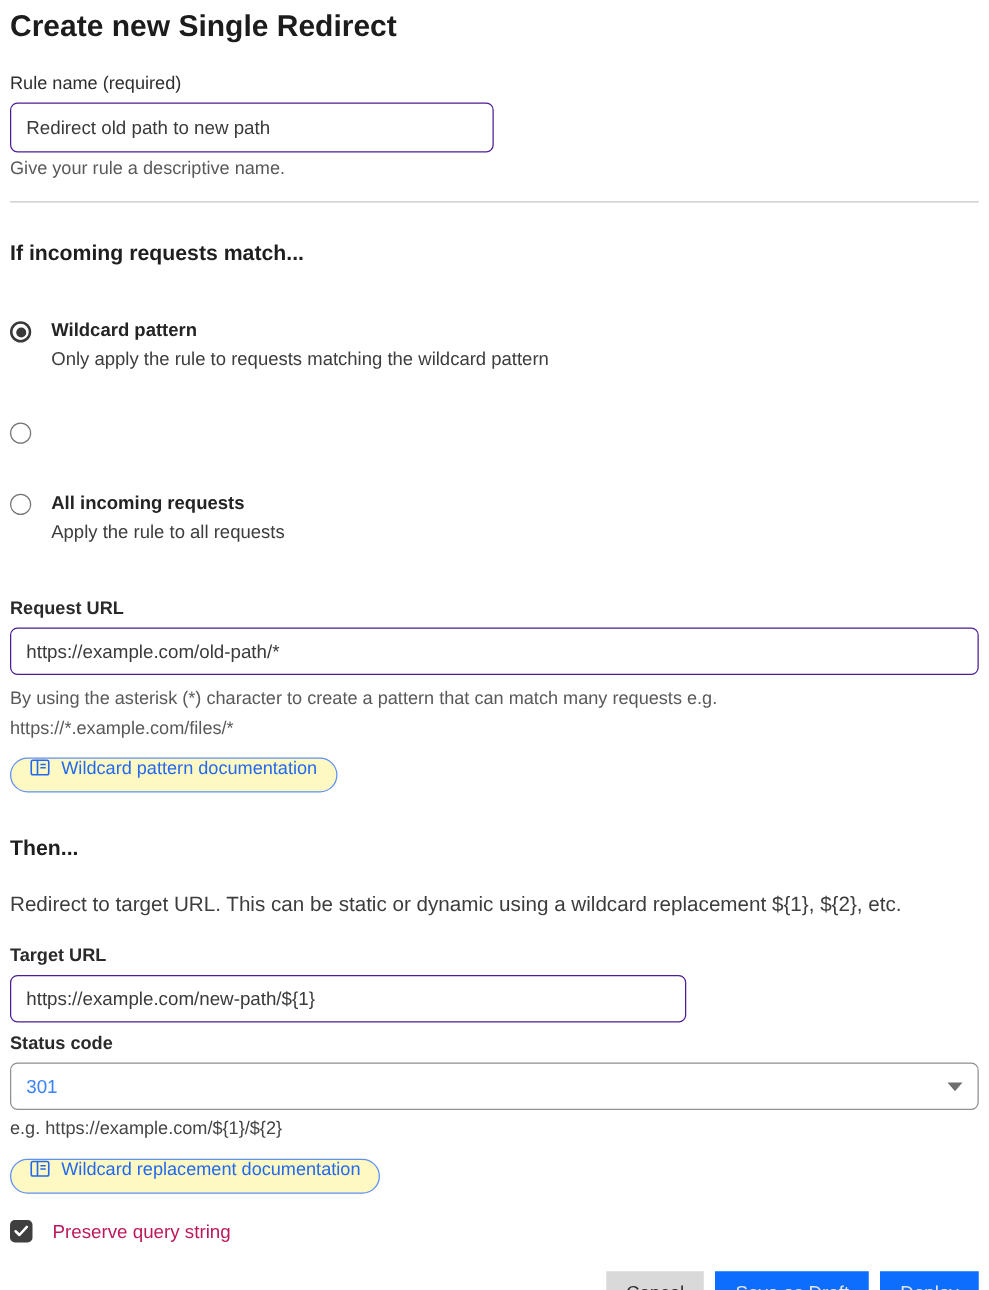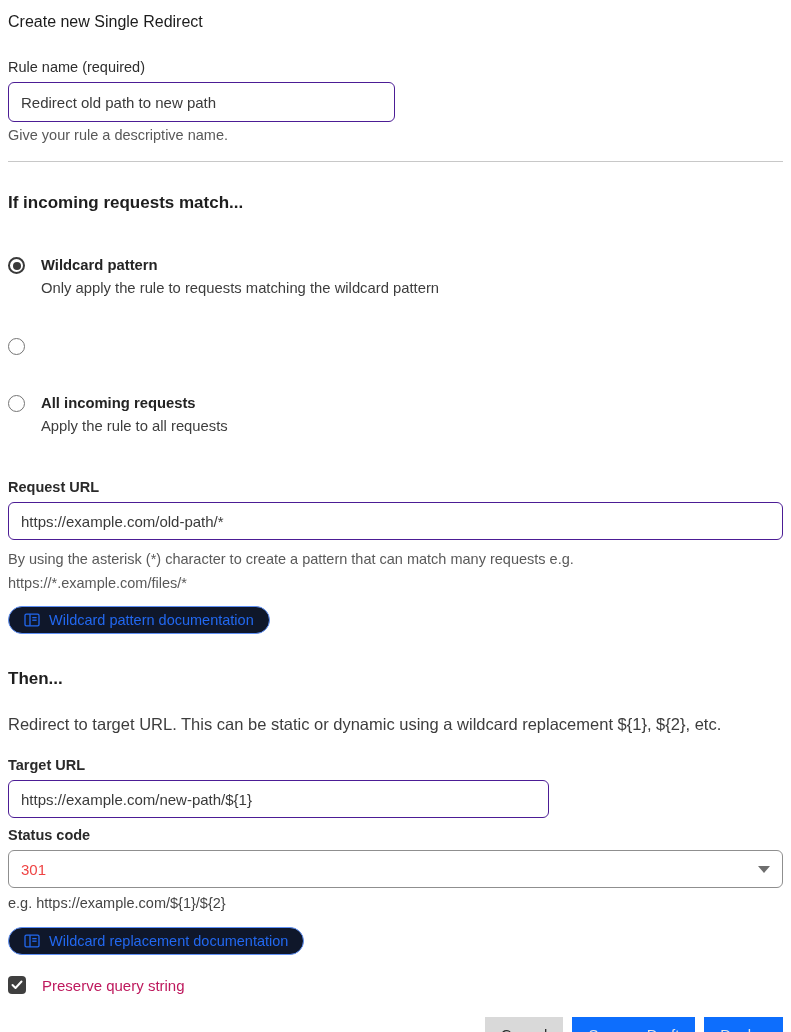--- a/index.html
+++ b/index.html
@@ -4,21 +4,21 @@
 <style>
   * { box-sizing: border-box; margin: 0; padding: 0; }
   html, body { background: #ffffff; }
   body {
     width: 791px; height: 1032px;
     font-family: "Liberation Sans", "DejaVu Sans", sans-serif;
     color: #222222;
     padding: 8px 8px 0 8px;
     overflow: hidden;
   }
-  h1 { font-size: 16px; line-height: 24px; font-weight: 400; color: #1c1c1c; margin-top: 2px; }
+  h1 { font-size: 24px; line-height: 24px; font-weight: 700; color: #1c1c1c; margin-top: 2px; }
   .field-label { font-size: 14.5px; color: #2e2e2e; }
   .field-label.semibold { font-weight: 700; color: #2a2a2a; }
   .helper { font-size: 14.5px; color: #595959; }
   .text-input {
     display: flex; align-items: center;
     height: 40px; border: 1px solid #4c1d95; border-radius: 6px;
     background: #ffffff; padding: 0 12px;
     font-size: 15px; color: #3a3a3a; width: 100%;
     font-family: "Liberation Sans", "DejaVu Sans", sans-serif;
   }
@@ -39,36 +39,36 @@
     width: 8px; height: 8px; border-radius: 50%; background: #3a3a3a;
     transform: translate(-50%, -50%);
   }
   .radio-label { font-size: 14.8px; font-weight: 700; color: #242424; line-height: 19px; }
   .radio-desc { font-size: 14.8px; color: #3d3d3d; margin-top: 4px; line-height: 19px; }
   .request-url-label { margin-top: 43px; }
   .request-url-input { margin-top: 7px; height: 38px; }
   .request-url-helper { margin-top: 7px; line-height: 24px; }
   .doc-button {
     margin-top: 11px;
-    display: inline-flex; align-items: center; gap: 9px;
-    height: 28px; padding: 0 15px; background: #0f172a;
+    display: inline-flex; align-items: flex-start; gap: 9px;
+    height: 28px; padding: 0 15px; background: #fef9c3;
     border: 1px solid #5f90f5; border-radius: 14px;
     color: var(--doc-blue, #2268f0); font-size: 14.5px; cursor: pointer;
     font-family: "Liberation Sans", "DejaVu Sans", sans-serif;
   }
   .then-heading { margin-top: 34px; }
   .then-desc { margin-top: 24px; font-size: 16.5px; color: #3d3d3d; line-height: 22px; }
   .fields-row { display: flex; gap: 9px; margin-top: 22px; flex-direction: column; }
   .col-target { width: 541px; flex: 0 0 auto; }
   .col-status { flex: 1; }
   .fields-row .text-input { margin-top: 7px; height: 38px; }
   .select-box {
     margin-top: 7px; height: 38px; border: 1px solid #8f8f8f; border-radius: 6px;
     display: flex; align-items: center; justify-content: space-between;
-    padding: 0 12px; font-size: 15px; color: #ef4444; cursor: pointer; background: #fff;
+    padding: 0 12px; font-size: 15px; color: #3b82f6; cursor: pointer; background: #fff;
   }
   .caret {
     width: 0; height: 0;
     border-left: 6px solid transparent; border-right: 6px solid transparent;
     border-top: 7px solid #6e6e6e;
   }
   .target-helper { margin-top: 7px; color: #454545; }
   .doc-button-2 { margin-top: 16px; }
   .checkbox-row { display: flex; align-items: center; gap: 16px; margin-top: 21px; cursor: pointer; }
   .checkbox {

